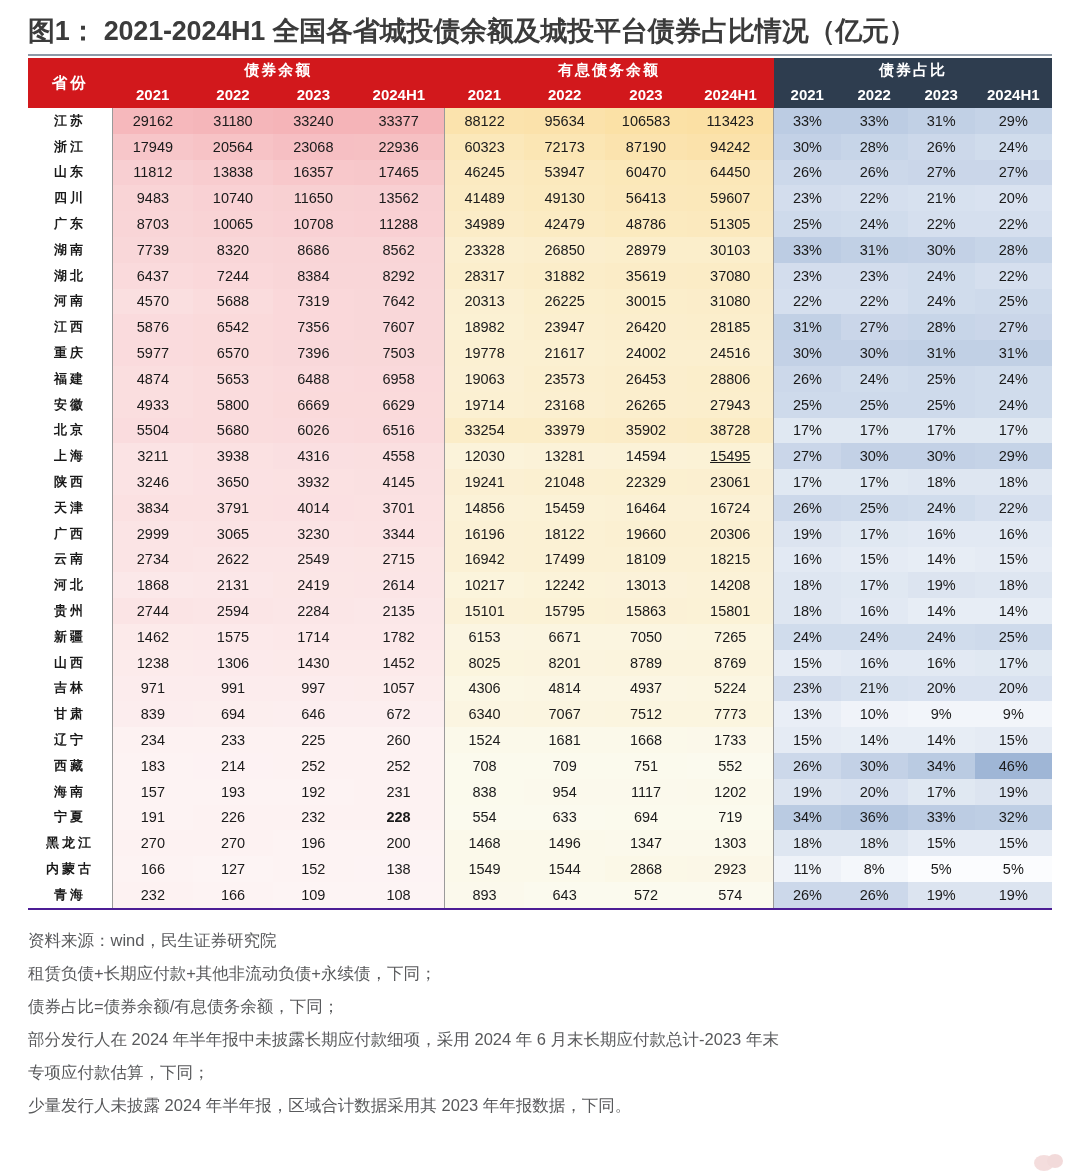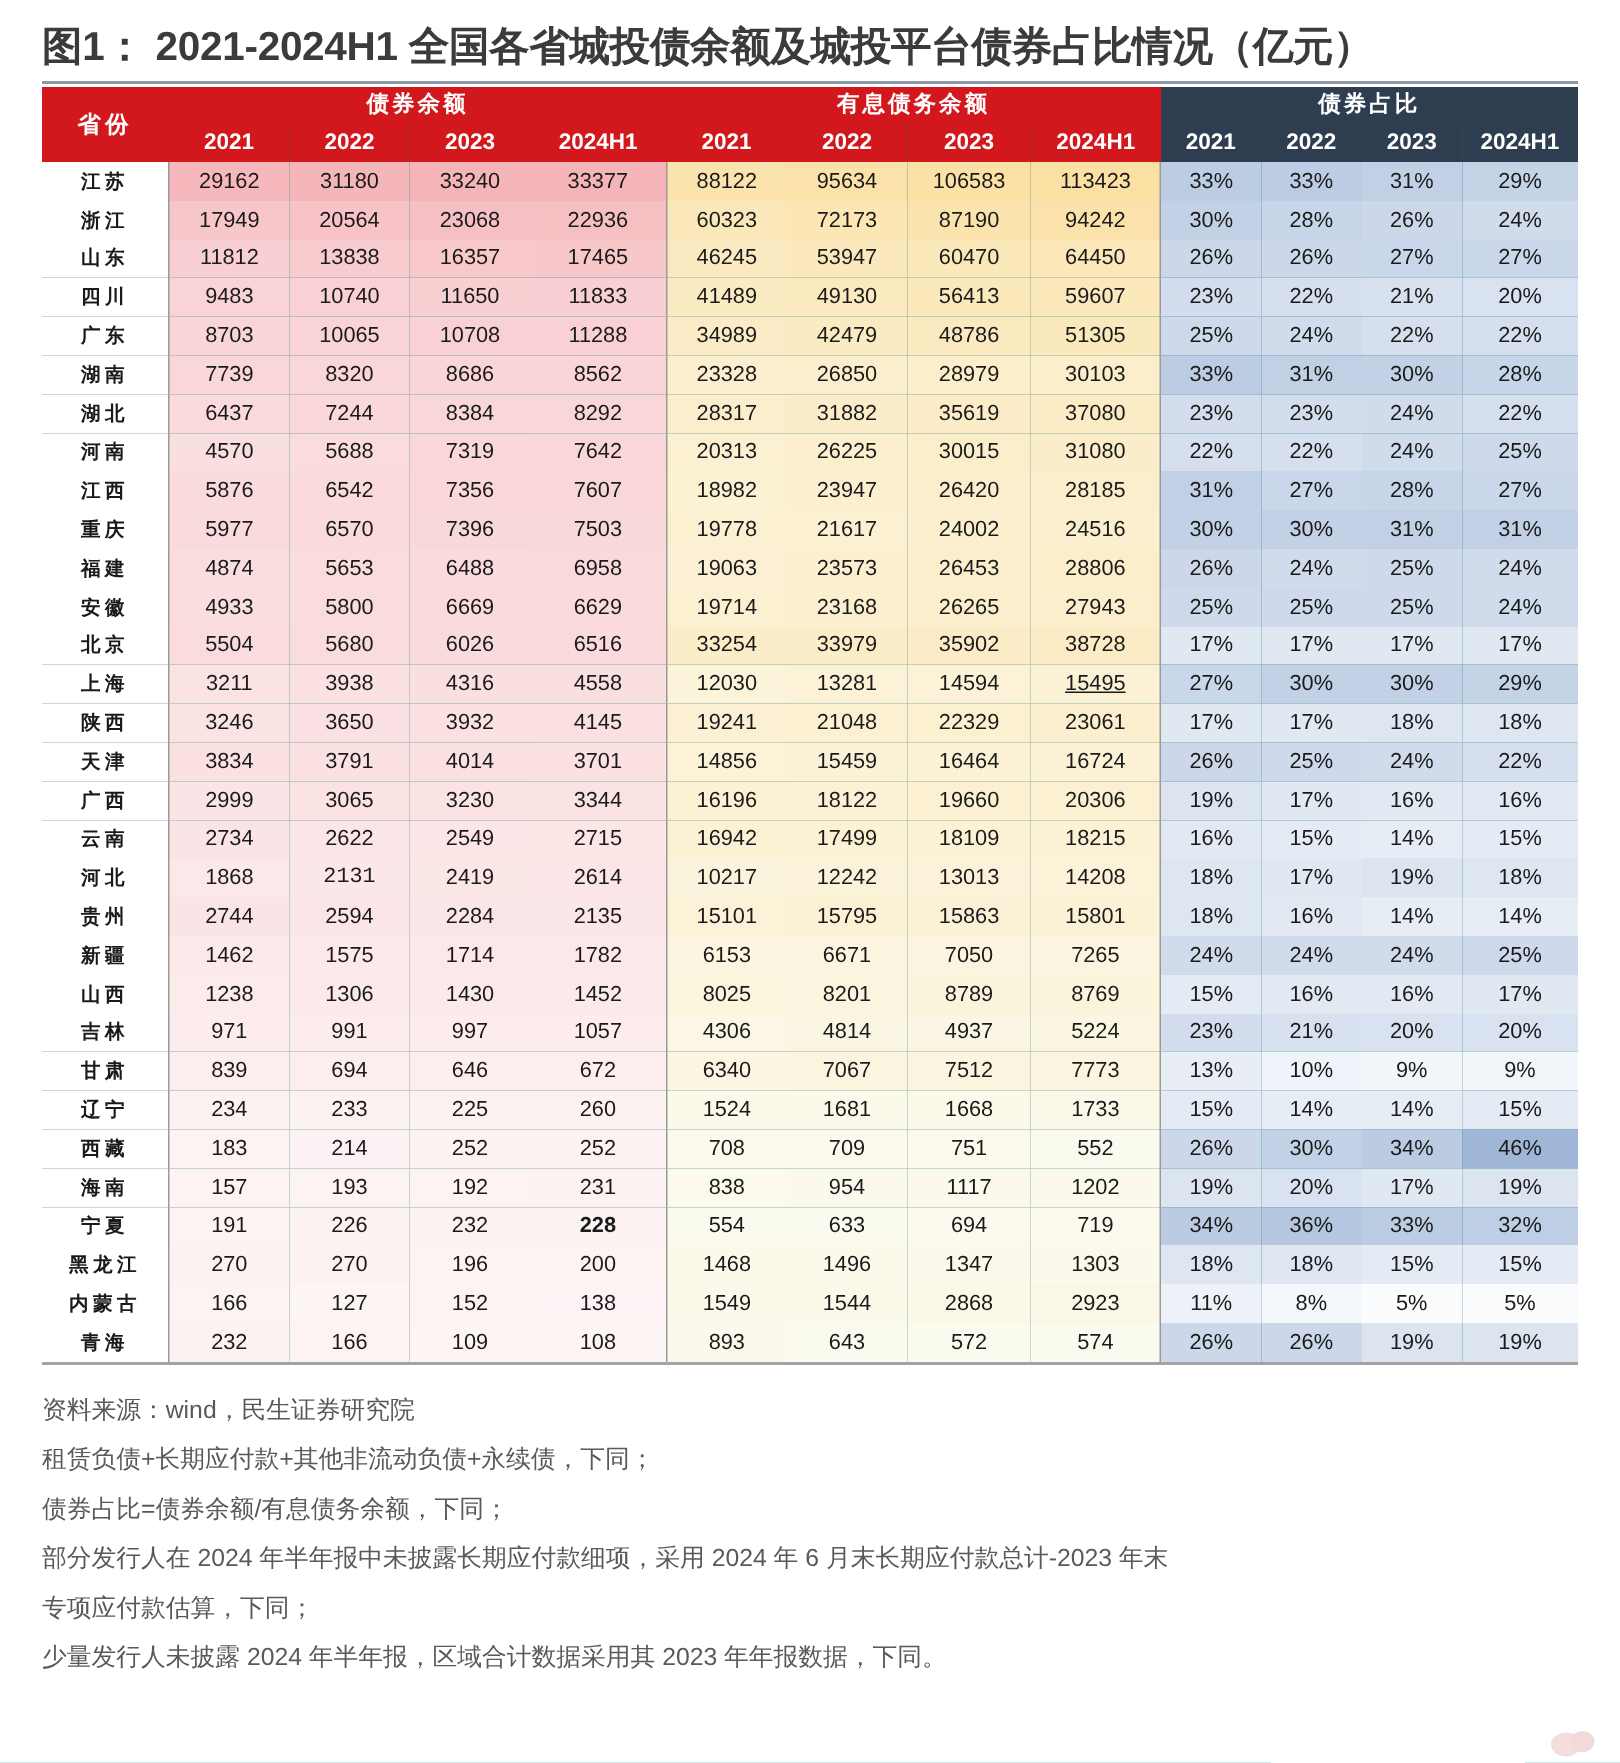--- a/index.html
+++ b/index.html
@@ -39,21 +39,21 @@
   .title-rule {
     margin: 4px 28px 0 28px;
     border-top: 2px solid #8e9aa8;
     width: 1024px;
   }
 
   
   .table-outer {
     margin: 2px 28px 0 28px;
     width: 1024px;
-    border-bottom: 2px solid #a3a3a3;
+    border-bottom: 2px solid #4c1d95;
     background: #0f766e;
   }
   table.grid {
     border-collapse: collapse;
     width: 1024px;
     table-layout: fixed;
     font-size: 14.5px;
   }
   table.grid td, table.grid th {
     padding: 0;
@@ -233,21 +233,21 @@
             <td class="num pct sep-left" style="background: rgb(204, 216, 234);">26%</td>
             <td class="num pct" style="background: rgb(204, 216, 234);">26%</td>
             <td class="num pct" style="background: rgb(202, 214, 233);">27%</td>
             <td class="num pct" style="background: rgb(202, 214, 233);">27%</td>
           </tr>
           <tr>
             <td class="prov">四川</td>
             <td class="num sep-left" style="background: rgb(249, 212, 214);">9483</td>
             <td class="num" style="background: rgb(249, 209, 212);">10740</td>
             <td class="num" style="background: rgb(248, 208, 210);">11650</td>
-            <td class="num" style="background: rgb(248, 207, 210);">11833</td>
+            <td class="num" style="background: rgb(248, 207, 210);">13562</td>
             <td class="num sep-left" style="background: rgb(251, 235, 195);">41489</td>
             <td class="num" style="background: rgb(251, 234, 191);">49130</td>
             <td class="num" style="background: rgb(251, 232, 187);">56413</td>
             <td class="num" style="background: rgb(251, 232, 186);">59607</td>
             <td class="num pct sep-left" style="background: rgb(211, 221, 237);">23%</td>
             <td class="num pct" style="background: rgb(213, 223, 238);">22%</td>
             <td class="num pct" style="background: rgb(215, 225, 239);">21%</td>
             <td class="num pct" style="background: rgb(217, 226, 240);">20%</td>
           </tr>
           <tr>
@@ -456,21 +456,21 @@
             <td class="num" style="background: rgb(251, 241, 212);">18109</td>
             <td class="num" style="background: rgb(251, 241, 212);">18215</td>
             <td class="num pct sep-left" style="background: rgb(226, 233, 243);">16%</td>
             <td class="num pct" style="background: rgb(229, 235, 244);">15%</td>
             <td class="num pct" style="background: rgb(231, 237, 245);">14%</td>
             <td class="num pct" style="background: rgb(229, 235, 244);">15%</td>
           </tr>
           <tr>
             <td class="prov">河北</td>
             <td class="num sep-left" style="background: rgb(251, 232, 233);">1868</td>
-            <td class="num" style="background: rgb(251, 231, 232); font-family: Liberation Mono, monospace;">2131</td>
+            <td class="num" style="background: rgb(251, 231, 232);">2131</td>
             <td class="num" style="background: rgb(251, 230, 230);">2419</td>
             <td class="num" style="background: rgb(251, 229, 230);">2614</td>
             <td class="num sep-left" style="background: rgb(251, 244, 220);">10217</td>
             <td class="num" style="background: rgb(251, 243, 217);">12242</td>
             <td class="num" style="background: rgb(251, 242, 217);">13013</td>
             <td class="num" style="background: rgb(251, 242, 215);">14208</td>
             <td class="num pct sep-left" style="background: rgb(222, 230, 241);">18%</td>
             <td class="num pct" style="background: rgb(224, 232, 242);">17%</td>
             <td class="num pct" style="background: rgb(220, 228, 240);">19%</td>
             <td class="num pct" style="background: rgb(222, 230, 241);">18%</td>

